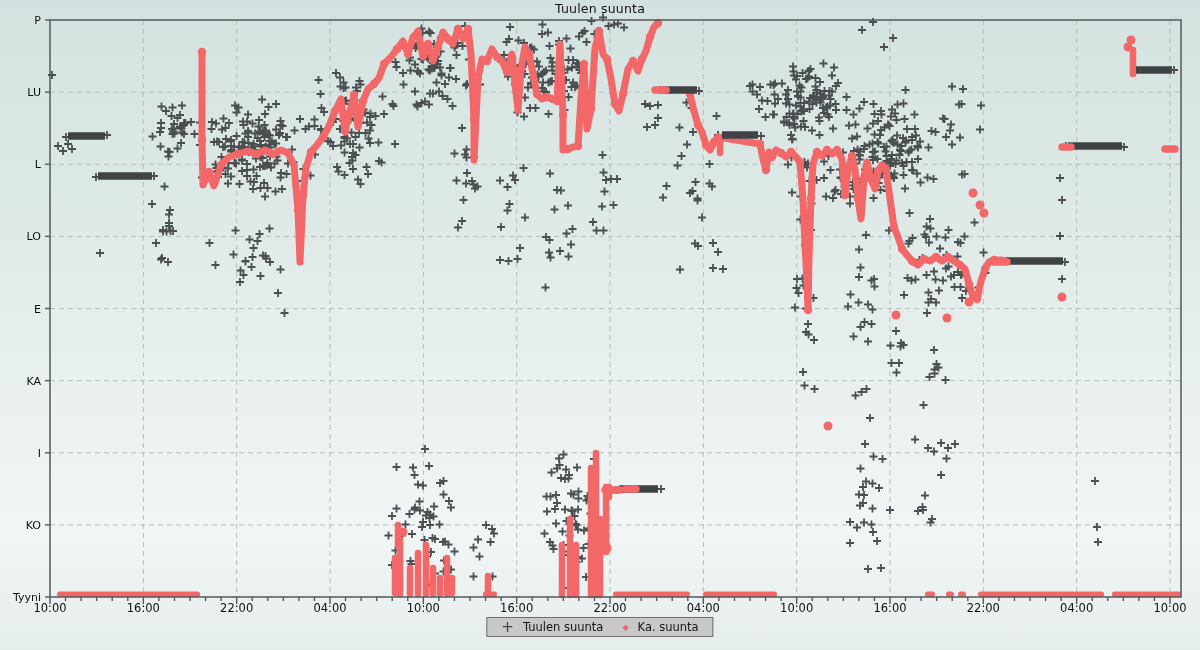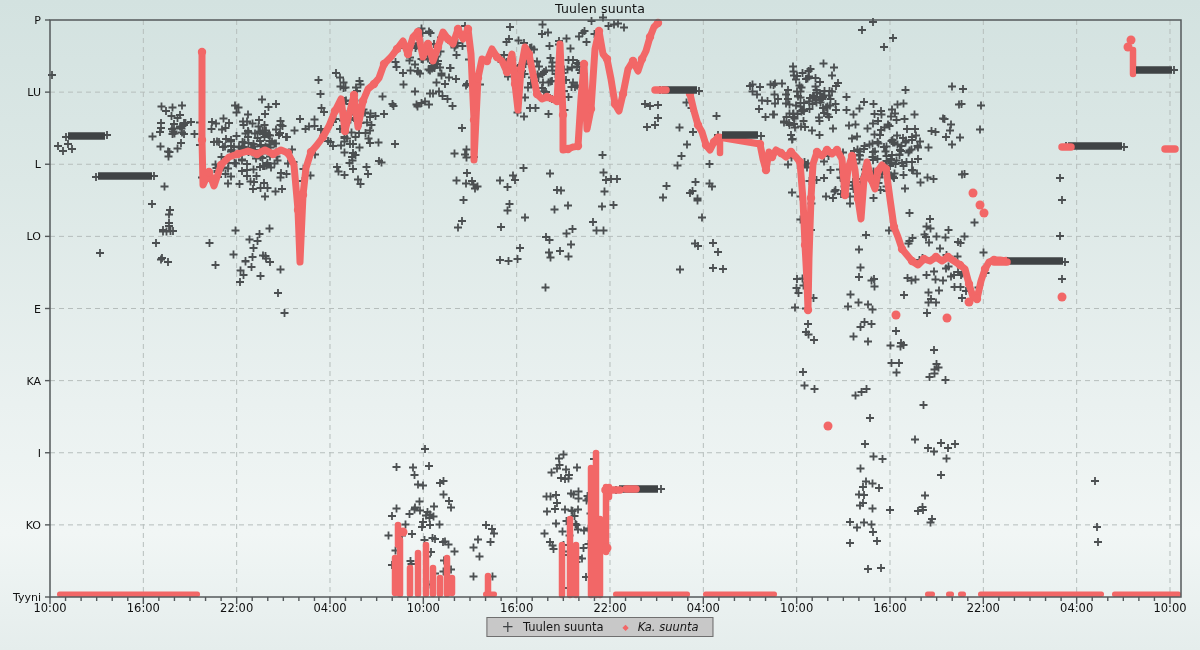--- a/index.html
+++ b/index.html
@@ -19,21 +19,21 @@
   .legend{
     position:absolute;top:617px;left:50%;transform:translateX(-50%);
     height:20px;padding:0 14px;
     display:flex;align-items:center;gap:9px;
     font-size:11.5px;color:#161616;
     box-sizing:border-box;
   }
   .lg-plus{font-size:15px;line-height:10px;font-weight:400;}
   .lg-diamond{font-size:8px;}
   .lg-label{padding-right:10px;}
-  .lg-label:last-child{padding-right:0;font-style:italic;}
+  .lg-label:last-child{padding-right:0;}
 </style>
 </head>
 <body>
 
 <div class="stage">
   <div class="title">Tuulen suunta</div>
   <svg id="plot" width="1200" height="650">
       <g>
         <line x1="50" x2="1181" y1="92.125" y2="92.125" stroke="#b6bebc" stroke-width="1" stroke-dasharray="5 4"></line>
         <line x1="50" x2="1181" y1="164.25" y2="164.25" stroke="#b6bebc" stroke-width="1" stroke-dasharray="5 4"></line>

